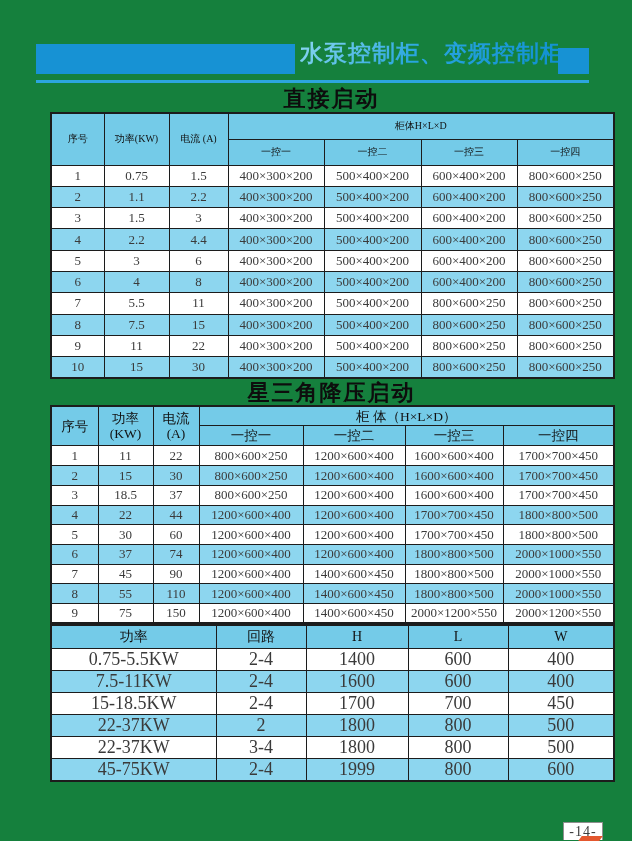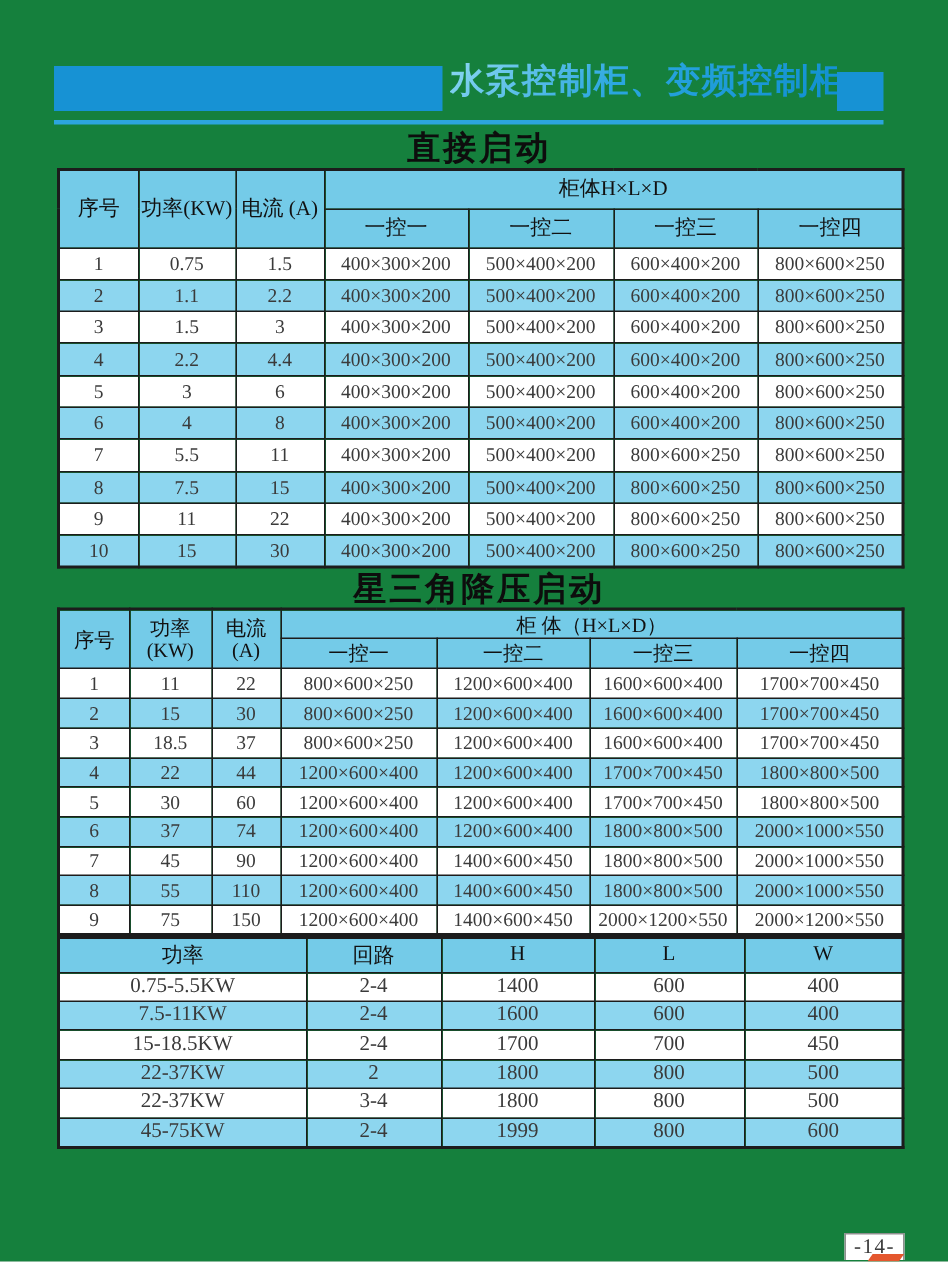--- a/index.html
+++ b/index.html
@@ -28,49 +28,49 @@
   }
   .banner-square {
     position:absolute; left:558px; top:48px; width:31px; height:26px;
     background:var(--accent,#1792d4);
   }
   .banner-line {
     position:absolute; left:36px; top:80px; width:553px; height:3px;
     background:#2ca5de;
   }
   
-  .content { position:absolute; left:0; top:84px; width:564px; }
+  .content { position:absolute; left:0; top:84px; width:564px;padding-left:12px; }
   .section-title {
     width:563px; margin-left:38px; text-align:center;
     font-size:22px; font-weight:bold; color:#0d0d0d; letter-spacing:2px;
   }
   #title-1 { line-height:27px; margin-top:1px; }
   #title-2 { line-height:25px; margin-top:1px; }
   #title-3 { line-height:23px; margin-top:1px; }
   table {
     margin-left:38px; width:563px; border-collapse:collapse; table-layout:fixed;
     border:2px solid #1c1c1c;
   }
   th, td {
     border:1px solid #1c1c1c; text-align:center; vertical-align:middle;
     overflow:hidden; white-space:pre-line;
   }
   th { background:var(--head-bg,#74cbe8); font-weight:normal; color:#111; }
   tbody tr { background:#ffffff; }
   tbody tr:nth-child(even) { background:var(--stripe-bg,#8dd6ef); }
   td { color:#3a3a3a; }
   
-  #table-1 th { font-size:14px; height:26px; }
+  #table-1 th { font-size:10px; height:26px; }
   #table-1 td { font-size:13px; height:21.3px; }
   
   #table-2 th { font-size:13.5px; height:20px; line-height:15px; }
   #table-2 td { font-size:13px; height:19.7px; }
   
   #table-3 th { font-size:14px; height:23px; }
-  #table-3 td { font-size:14px; height:19.4px; }
+  #table-3 td { font-size:18px; height:19.4px; }
   
   .page-num {
     position:absolute; left:563px; top:822px; width:40px; height:18px;
     border:1px solid #8f8f8f; border-bottom:none;
     font-size:14px; line-height:18px; text-align:center; color:#3c3c3c;
     letter-spacing:1px; background:#fff;
   }
   .page-num-mark {
     position:absolute; left:580px; top:836px; width:21px; height:5px;
     background:#e4572e; transform:skewX(-35deg);

